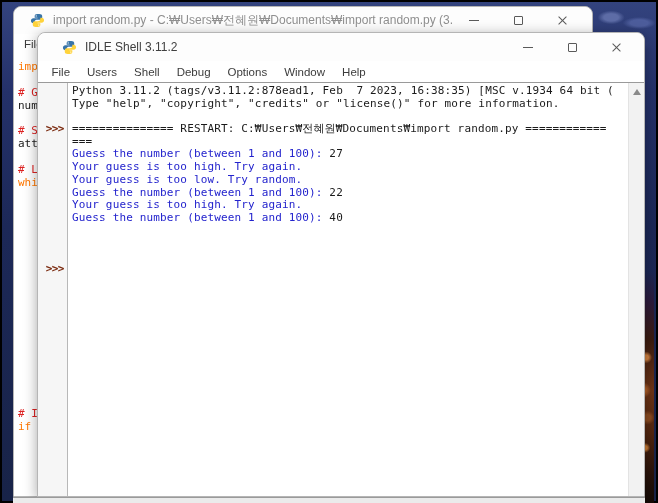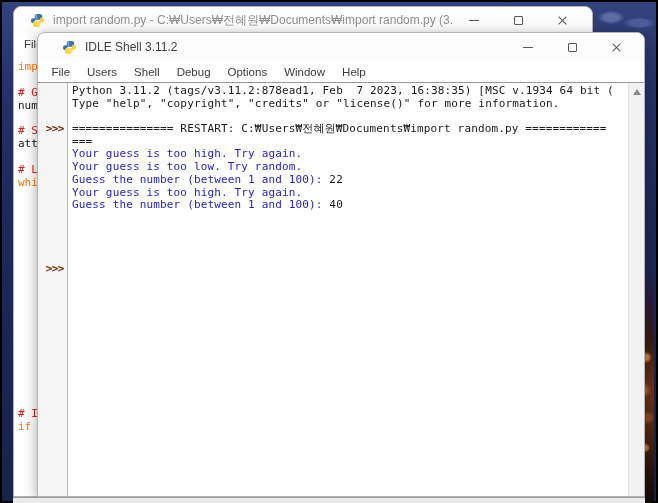--- a/index.html
+++ b/index.html
@@ -147,20 +147,21 @@
         <div id="shell-sidebar">
             <div class="prompt-marker" style="top: 40.1px;">&gt;&gt;&gt;</div>
             <div class="prompt-marker" style="top: 179.8px;">&gt;&gt;&gt;</div>
           </div>
         <div id="shell-textarea">
             <div class="sline"><span class="t-plain">Python 3.11.2 (tags/v3.11.2:878ead1, Feb  7 2023, 16:38:35) [MSC v.1934 64 bit (</span></div>
             <div class="sline"><span class="t-plain">Type "help", "copyright", "credits" or "license()" for more information.</span></div>
             <div class="sline"></div>
             <div class="sline"><span class="t-plain">=============== RESTART: C:₩Users₩전혜원₩Documents₩import random.py ============</span></div>
             <div class="sline"><span class="t-plain">===</span></div>
+            <div class="sline"><span class="t-out">Guess the number (between 1 and 100): </span><span class="t-input">27</span></div>
             <div class="sline"><span class="t-out">Your guess is too high. Try again.</span></div>
             <div class="sline"><span class="t-out">Your guess is too low. Try random.</span></div>
             <div class="sline"><span class="t-out">Guess the number (between 1 and 100): </span><span class="t-input">22</span></div>
             <div class="sline"><span class="t-out">Your guess is too high. Try again.</span></div>
             <div class="sline"><span class="t-out">Guess the number (between 1 and 100): </span><span class="t-input">40</span></div>
             <div class="sline"></div>
           </div>
         <div id="shell-scrollbar">
           <div class="scroll-up-btn">
             <span class="tri-up"></span>

